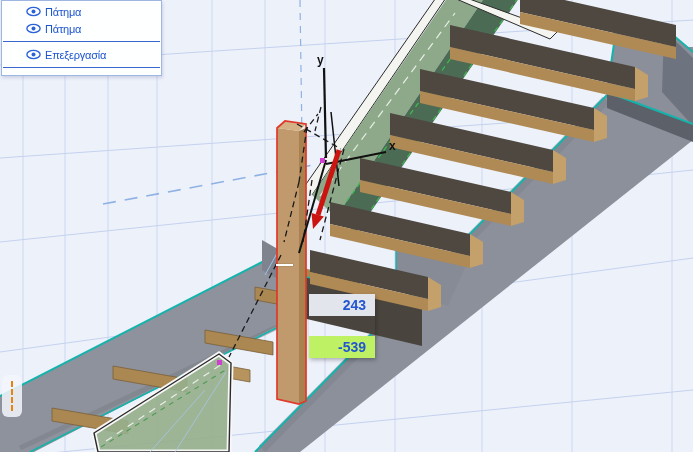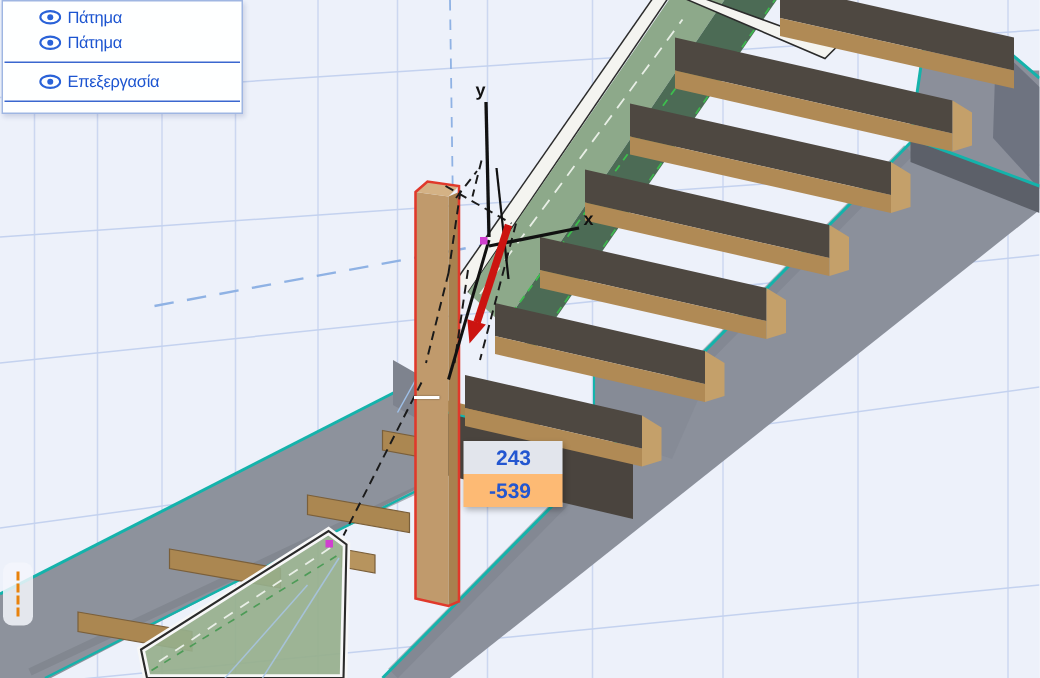--- a/index.html
+++ b/index.html
@@ -13,23 +13,23 @@
         padding:2px 0 3px 0;z-index:20;}
   .mi{display:flex;align-items:center;height:17px;padding-left:24px;cursor:default;}
   .mi .ic{width:19px;display:inline-flex;justify-content:flex-start;align-items:center;flex:0 0 19px;}
   .mi .lbl{font-size:11px;color:#1c54d0;white-space:nowrap;letter-spacing:-0.2px;}
   .sep{height:1px;background:#3a67cf;margin:4px 1px;}
 
   
   .tracker{position:absolute;left:309px;top:294px;width:66px;z-index:30;
            box-shadow:1px 2px 4px rgba(0,0,0,.28);font-weight:bold;font-size:14px;
            color:#2356d0;text-align:right;}
-  .tracker .row{height:22px;line-height:22px;padding-right:21px;}
+  .tracker .row{height:22px;line-height:22px;padding-right:9px;}
   .tracker .row.active{background:#e2e5ec;}
-  .tracker .row.plain{background:#fdba74;}
+  .tracker .row.plain{background:#bef264;margin-top:20px;}
 
   
   .axis-label{position:absolute;font-size:12px;font-weight:bold;color:#111;z-index:15;}
   #ylabel{left:317px;top:53px;}
   #xlabel{left:389px;top:139px;}
 
   
   .cursor-tick{position:absolute;left:276px;top:264px;width:17px;height:2px;background:#ffffff;
                box-shadow:0 0 1px rgba(40,40,40,.9);z-index:25;}
 

